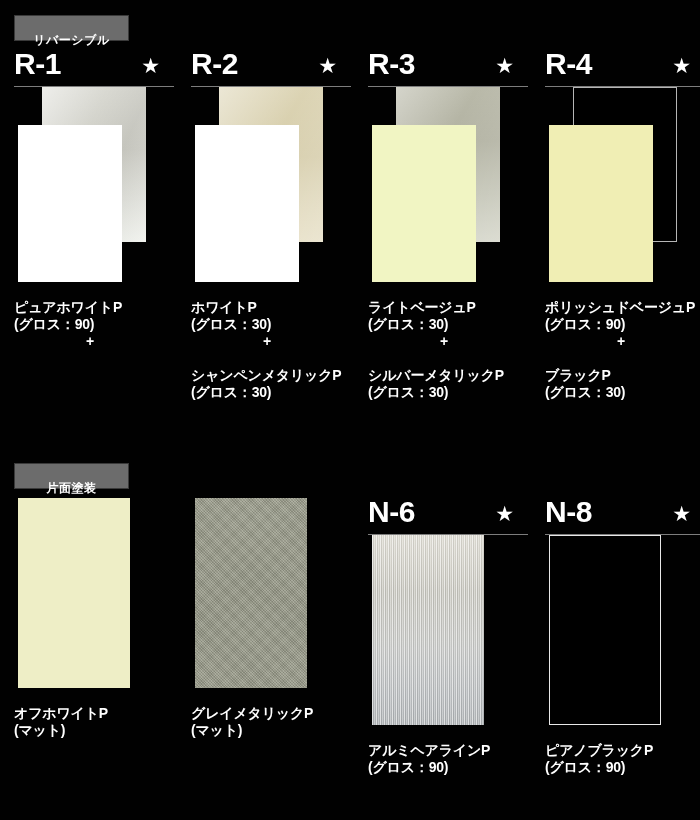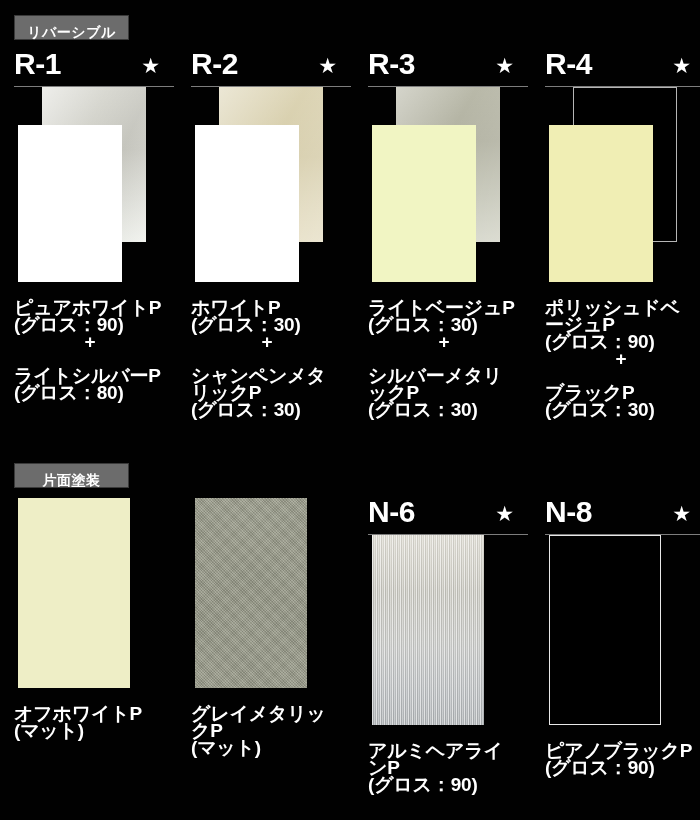--- a/index.html
+++ b/index.html
@@ -19,26 +19,26 @@
   #section-single{top:455px;}
 
   .badge{
     position:absolute;
     left:14px;
     height:25px;
     line-height:25px;
     background:#6c6c6c;
     border:1px solid #3a3a3a;
     color:#ffffff;
-    font-size:14px;
+    font-size:12px;
     font-weight:bold;
     text-align:center;
     letter-spacing:0.5px;
     box-sizing:border-box;
-    padding:4px 10px;
+    padding:12px 10px;
     min-width:115px;
   }
   #badge-reversible{top:15px;}
   #badge-single{top:463px;}
 
   
   .grid{position:absolute;left:0;width:700px;top:0;}
   .col{position:absolute;width:160px;}
   .col.c0{left:14px;}
   .col.c1{left:191px;}
@@ -121,21 +121,21 @@
     position:relative;
   }
   .f-hairline::after{
     content:"";position:absolute;inset:0;
     background:linear-gradient(180deg,rgba(255,255,255,.22) 0%,rgba(255,255,255,0) 30%,rgba(255,255,255,.10) 60%,rgba(255,255,255,0) 100%);
   }
 
   
   .caption{
     color:#ffffff;
-    font-size:19px;
+    font-size:14px;
     line-height:17px;
     font-weight:bold;
     white-space:pre-line;
     width:152px;
     letter-spacing:-0.2px;
   }
   .caption .plus{display:block;text-align:center;}
 </style>
 </head>
 <body>
@@ -154,22 +154,20 @@
           <span class="star">★</span>
         </div>
         <div class="stage rev">
           <div class="sw back f-lightsilver"></div>
           <div class="sw front f-purewhite"></div>
         </div>
         <div class="caption">
           <span>ピュアホワイトP
 (グロス：90)</span>
           <span class="plus">+</span>
-          <span>ライトシルバーP
-(グロス：80)</span>
         </div>
       </div>
 
       <div class="col c1">
         <div class="hdr">
           <span class="code">R-2</span>
           <span class="star">★</span>
         </div>
         <div class="stage rev">
           <div class="sw back f-champagne"></div>

